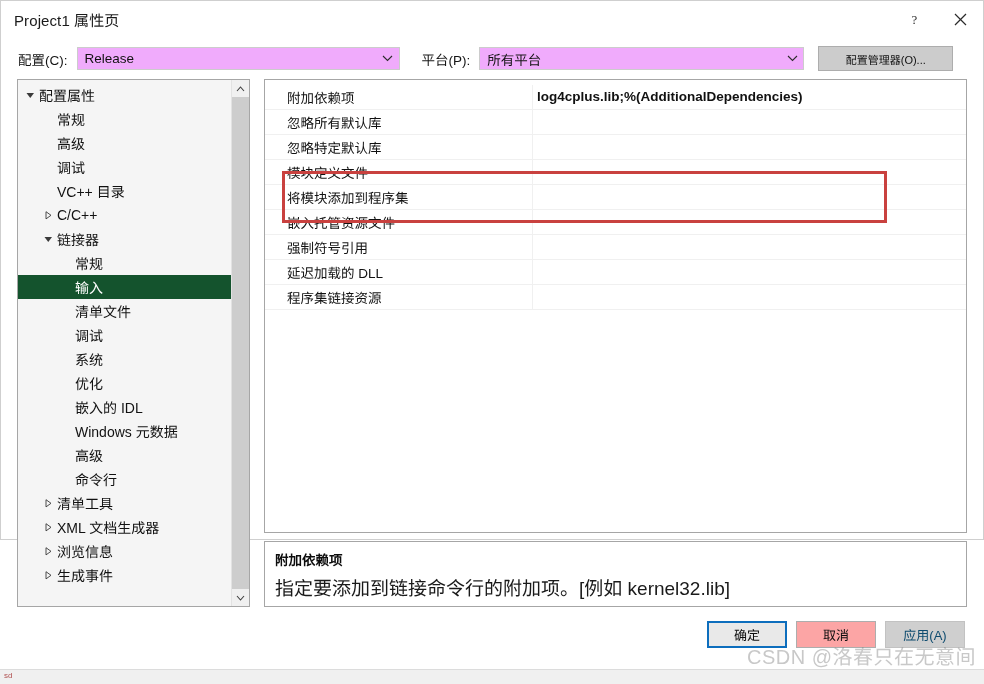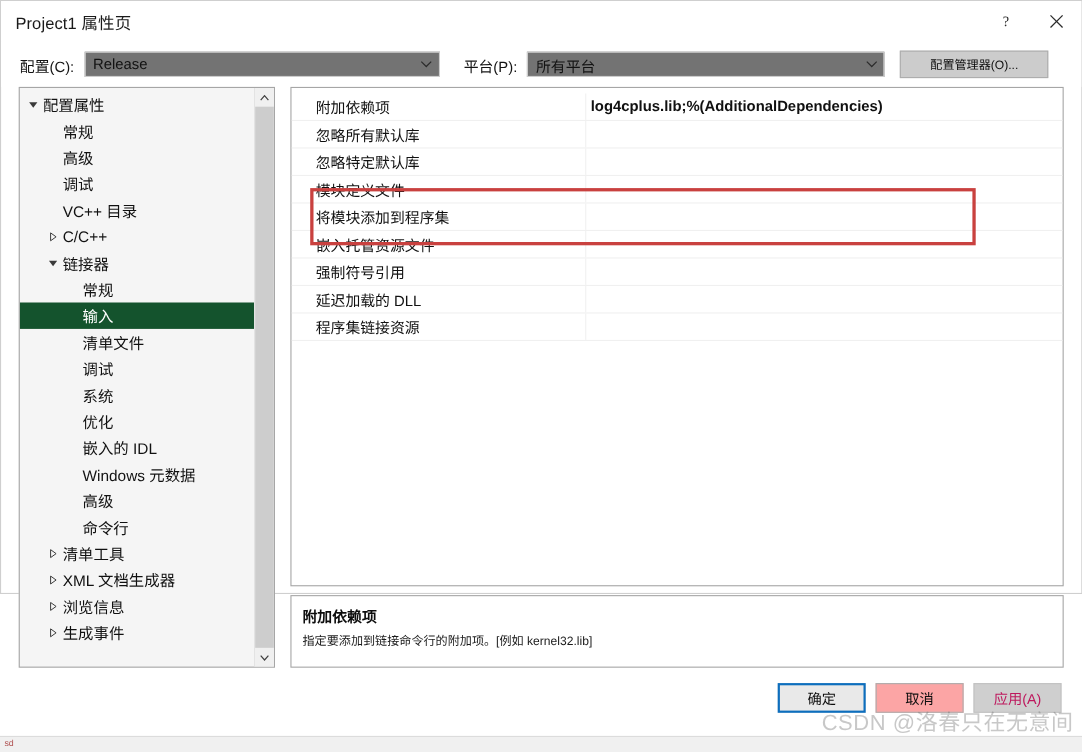--- a/index.html
+++ b/index.html
@@ -77,21 +77,21 @@
     padding: 0 0 0 17px;
     box-sizing: border-box;
   }
   .field-label {
     font-size: 13.5px;
     color: #141414;
     white-space: nowrap;
   }
   .combo {
     height: 23px;
-    background: #737373;
+    background: #f0abfc;
     border: 1px solid #cccccc;
     box-sizing: border-box;
     display: flex;
     align-items: center;
     position: relative;
     cursor: default;
   }
   .combo .combo-value {
     padding-left: 7px;
     font-size: 13.5px;
@@ -275,21 +275,21 @@
     box-sizing: border-box;
     padding: 7px 10px 0 10px;
   }
   #desc-title {
     font-size: 13.5px;
     font-weight: bold;
     color: #0d0d0d;
     margin-bottom: 4px;
   }
   #desc-text {
-    font-size: 11px;
+    font-size: 19px;
     color: #1a1a1a;
   }
 
   
   #footer {
     flex: 0 0 54px;
     height: 54px;
     display: flex;
     align-items: center;
     justify-content: flex-end;
@@ -308,21 +308,21 @@
     color: #0f0f0f;
     cursor: default;
     padding: 0;
   }
   #btn-ok {
     background: #e9e9e9;
     border: 2px solid #0d6ebd;
     color: #0d0d0d;
   }
   #btn-apply {
-    color: #be185d;
+    color: #0c4a6e;
     background: #cfcfcf;
     border: 1px solid #c2c2c2;
   }
 
   
   #watermark {
     position: absolute;
     right: 8px;
     bottom: 14px;
     font-size: 20px;

